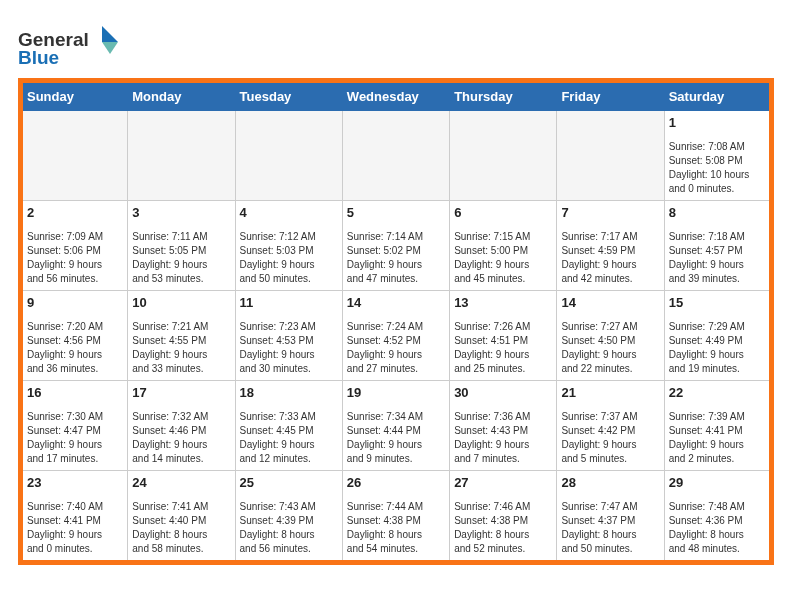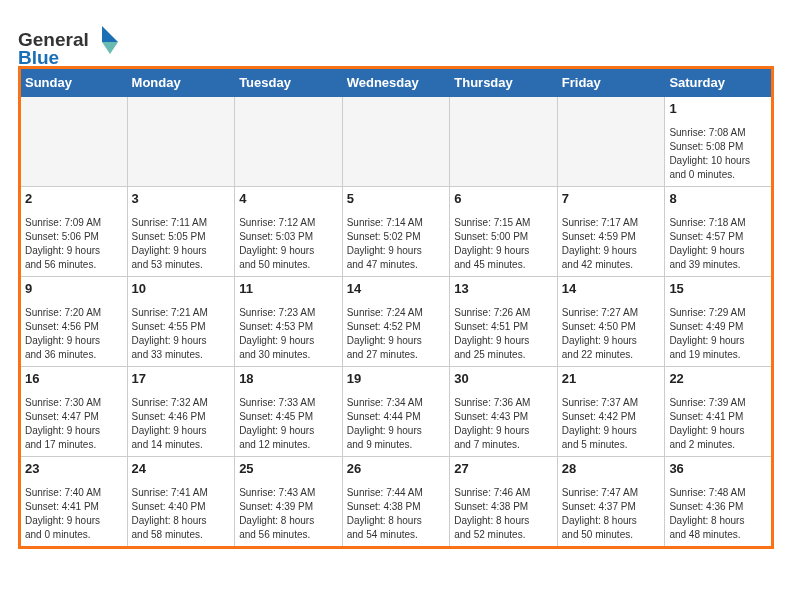--- a/index.html
+++ b/index.html
@@ -12,20 +12,21 @@
     }
     .page {
       width: 792px;
       background: #fff;
       padding: 18px 18px 18px 18px;
     }
     .header {
       display: flex;
       justify-content: space-between;
       align-items: flex-start;
+      margin-bottom: 12px;
       text-align: center;
     }
     .logo {
       display: flex;
       align-items: center;
       gap: 0;
     }
     .title-block {
       text-align: right;
     }
@@ -36,21 +37,21 @@
       line-height: 1.1;
     }
     .title-block h2 {
       font-size: 16px;
       font-weight: normal;
       color: #444;
     }
     .calendar {
       width: 100%;
       border-collapse: collapse;
-      border: 3px solid #f97316;
+      border: 5px solid #f97316;
     }
     .calendar thead tr th {
       background: #2b6cb0;
       color: #fff;
       font-size: 13px;
       font-weight: bold;
       padding: 6px 4px;
       text-align: left;
       border: 1px solid #2b6cb0;
     }
@@ -244,19 +245,19 @@
           </td>
           <td>
             <span class="day-number">27</span>
             <div class="day-info">Sunrise: 7:46 AM<br>Sunset: 4:38 PM<br>Daylight: 8 hours<br>and 52 minutes.</div>
           </td>
           <td>
             <span class="day-number">28</span>
             <div class="day-info">Sunrise: 7:47 AM<br>Sunset: 4:37 PM<br>Daylight: 8 hours<br>and 50 minutes.</div>
           </td>
           <td>
-            <span class="day-number">36</span>
+            <span class="day-number">29</span>
             <div class="day-info">Sunrise: 7:48 AM<br>Sunset: 4:36 PM<br>Daylight: 8 hours<br>and 48 minutes.</div>
           </td>
         </tr>
       </tbody>
   </table>
 </div>
 
 </body></html>

